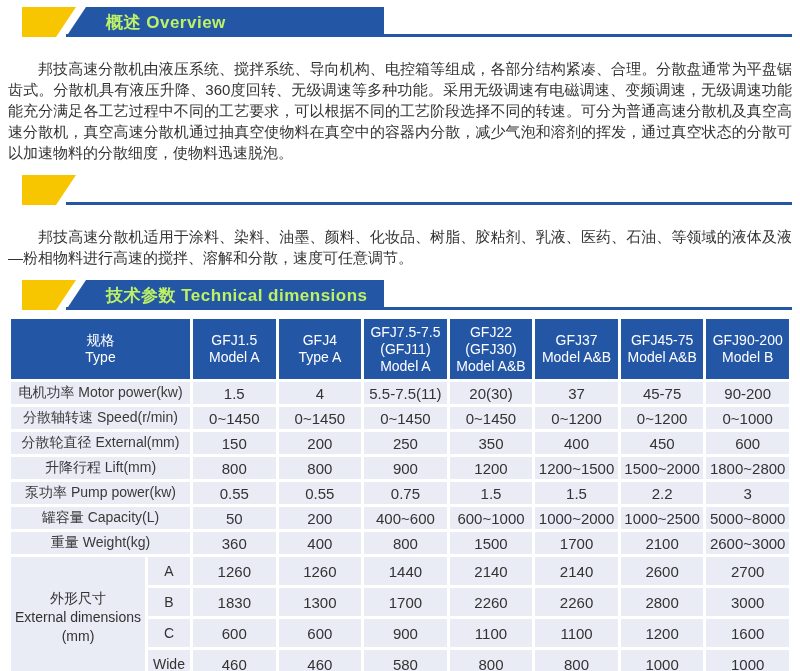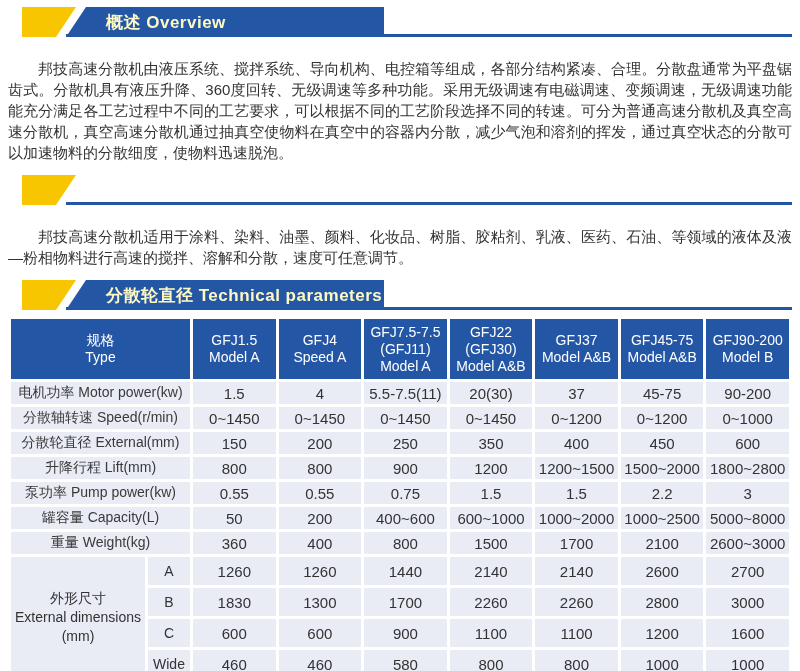--- a/index.html
+++ b/index.html
@@ -16,21 +16,21 @@
   .section-header{
     position:relative;height:30px;margin:0 8px 0 66px;
     border-bottom:3px solid var(--blue);
   }
   .section-header .bar{
     position:absolute;left:0;top:0;bottom:-3px;width:318px;background:var(--blue);
     clip-path:polygon(20px 0,100% 0,100% 100%,0 100%);
     display:flex;align-items:center;
   }
   .section-header .bar-title{
-    color:#fef9c3;font-weight:bold;font-size:17px;padding-left:40px;letter-spacing:.5px;
+    color:#bef264;font-weight:bold;font-size:17px;padding-left:40px;letter-spacing:.5px;
     white-space:nowrap;
   }
   .yellow-flag{
     position:absolute;left:-44px;top:0;bottom:-3px;width:54px;background:var(--yellow);
     clip-path:polygon(0 0,100% 0,calc(100% - 20px) 100%,0 100%);
   }
   .first{margin-top:7px;}
   p.body-text{
     margin:21px 8px 12px;font-size:15px;line-height:21px;color:var(--text);
     text-align:justify;text-indent:2em;
@@ -68,21 +68,21 @@
 <p class="body-text">邦技高速分散机由液压系统、搅拌系统、导向机构、电控箱等组成，各部分结构紧凑、合理。分散盘通常为平盘锯齿式。分散机具有液压升降、360度回转、无级调速等多种功能。采用无级调速有电磁调速、变频调速，无级调速功能能充分满足各工艺过程中不同的工艺要求，可以根据不同的工艺阶段选择不同的转速。可分为普通高速分散机及真空高速分散机，真空高速分散机通过抽真空使物料在真空中的容器内分散，减少气泡和溶剂的挥发，通过真空状态的分散可以加速物料的分散细度，使物料迅速脱泡。</p>
 
 <div class="section-header">
   <span class="yellow-flag"></span>
 </div>
 <p class="body-text">邦技高速分散机适用于涂料、染料、油墨、颜料、化妆品、树脂、胶粘剂、乳液、医药、石油、等领域的液体及液—粉相物料进行高速的搅拌、溶解和分散，速度可任意调节。</p>
 
 <div class="section-header">
   <span class="yellow-flag"></span>
   <div class="bar">
-    <span class="bar-title">分散轮直径 Technical parameters</span>
+    <span class="bar-title">技术参数 Technical dimensions</span>
   </div>
 </div>
 
 <table class="spec">
   <colgroup>
     <col class="c-label">
       <col class="c-sub">
     <col>
       <col>
       <col>
@@ -91,21 +91,21 @@
       <col>
       <col>
   </colgroup>
   <thead>
       <tr>
         <th colspan="2">规格
 Type</th>
         <th>GFJ1.5
 Model A</th>
         <th>GFJ4
-Speed A</th>
+Type A</th>
         <th>GFJ7.5-7.5
 (GFJ11)
 Model A</th>
         <th>GFJ22
 (GFJ30)
 Model A&amp;B</th>
         <th>GFJ37
 Model A&amp;B</th>
         <th>GFJ45-75
 Model A&amp;B</th>

